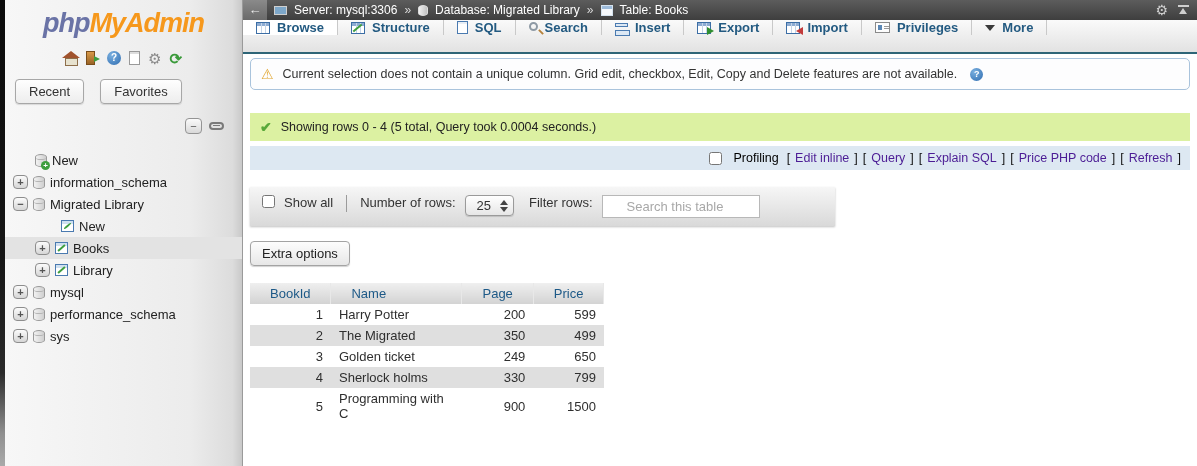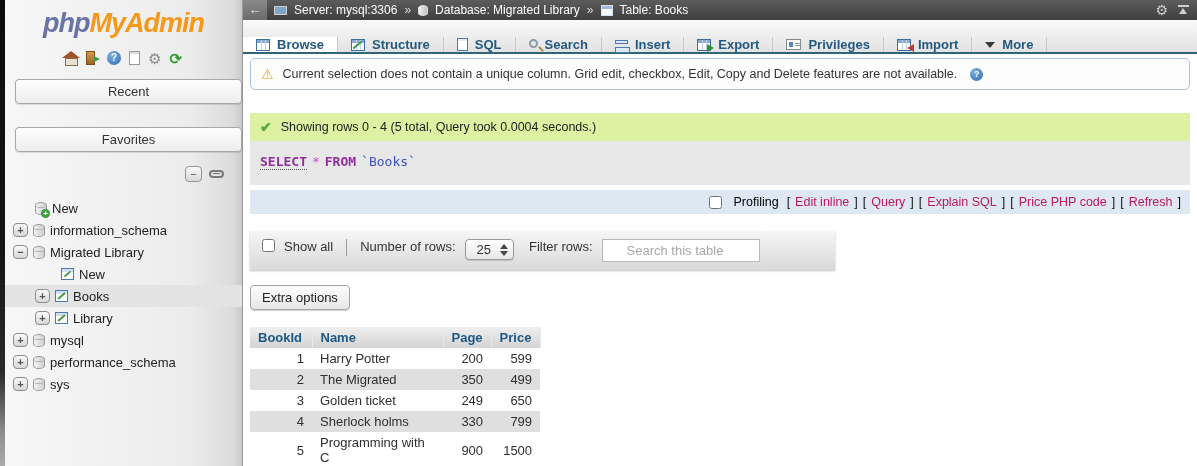--- a/index.html
+++ b/index.html
@@ -20,21 +20,21 @@
   .logo-my { color:#f6981c; }
   .side-icons { display:flex; justify-content:center; align-items:center; gap:8px; margin-top:10px; height:18px; }
   .i-home { position:relative; width:13px; height:8px; background:#e7e2cf; border:1px solid #8d6e4a; margin-top:7px; }
   .i-home::before { content:""; position:absolute; left:-4px; top:-8px; border-left:9px solid transparent; border-right:9px solid transparent; border-bottom:7px solid #a0522d; }
   .i-exit { position:relative; width:9px; height:14px; background:linear-gradient(#d89a4a,#9a6426); border:1px solid #7a4e1c; margin-right:4px; }
   .i-exit::after { content:""; position:absolute; right:-6px; top:4px; border-top:3px solid transparent; border-bottom:3px solid transparent; border-left:6px solid #3f9e3f; }
   .i-help { width:14px; height:14px; border-radius:50%; background:radial-gradient(circle at 35% 30%,#7ab0e0,#2f6cb0); color:#fff; font-size:10px; font-weight:bold; text-align:center; line-height:14px; }
   .i-docs { width:11px; height:14px; background:#fff; border:1px solid #999; box-shadow:inset 0 2px 0 #ddd; }
   .glyph-gear { color:#8a8a8a; font-size:15px; line-height:15px; }
   .glyph-refresh { color:#3a9a3a; font-size:15px; font-weight:bold; line-height:15px; }
-  .side-btns { display:flex; gap:23px; padding:12px 0 0 10px;flex-direction:column; }
+  .side-btns { display:flex; gap:16px; padding:12px 0 0 10px; }
   .pill-btn { padding:4px 13px; border:1px solid #a7a7a7; border-radius:4px; font-size:13px; color:#333;
     background:linear-gradient(#fefefe,#ededed); box-shadow:0 1px 1px rgba(0,0,0,.12); }
   .collapse-row { display:flex; justify-content:flex-end; align-items:center; gap:7px; padding:14px 18px 0 0; }
   .sq-btn { width:17px; height:16px; border:1px solid #949494; border-radius:4px; background:linear-gradient(#fafafa,#d9d9d9);
     text-align:center; line-height:14px; font-size:11px; color:#555; }
   .i-link { width:15px; height:8px; border:2px solid #7a7a7a; border-radius:4px; position:relative; }
   .i-link::before { content:""; position:absolute; left:2px; right:2px; top:1px; height:1px; background:#7a7a7a; }
 
   
   .tree { margin-top:15px; font-size:13px; color:#222; }
@@ -62,21 +62,21 @@
   .bi-server { width:13px; height:9px; border:1px solid #cfcfcf; background:#7da7c9; position:relative; }
   .bi-db { width:10px; height:11px; background:linear-gradient(90deg,#f0f0f0,#c2c2c2); border-radius:5px/3px; border:1px solid #ddd; }
   .bi-tbl { width:12px; height:11px; border:1px solid #d5e2ee; background:linear-gradient(#9dbbda 0 3px,#f5f8fb 3px); }
   .crumb-sep { color:#d8d8d8; }
   .top-right { margin-left:auto; display:flex; align-items:center; gap:10px; }
   .tr-gear { color:#cfcfcf; font-size:14px; }
   .i-expand { position:relative; width:11px; height:10px; }
   .i-expand::before { content:""; position:absolute; top:0; left:0; right:0; height:2px; background:#cfcfcf; }
   .i-expand::after { content:""; position:absolute; top:3px; left:1px; border-left:4px solid transparent; border-right:4px solid transparent; border-bottom:6px solid #cfcfcf; }
 
-  .tabbar { height:34px; flex:0 0 auto; display:flex; align-items:flex-end;
+  .tabbar { height:34px; flex:0 0 auto; display:flex; align-items:flex-start;
     background:linear-gradient(#fafafa,#e2e2e2); border-bottom:2px solid #2e6577; }
   .tab { display:flex; align-items:center; gap:7px; padding:0 13px; border-right:1px solid #c9c9c9;
     color:#235a81; font-weight:bold; font-size:13px; white-space:nowrap; }
   .tab.active { background:#fff; }
   .ti { position:relative; width:14px; height:12px; flex:0 0 auto; }
   .ti-grid { border:1px solid #3c6ea5; background:
       linear-gradient(to right, transparent 0 4px, #c3d4e8 4px 5px, transparent 5px 8px, #c3d4e8 8px 9px, transparent 9px),
       linear-gradient(#8cabd2 0 3px,#fff 3px); }
   .ti-pencil::after { content:""; position:absolute; left:0; top:4px; width:11px; height:2px; background:#3f9e3f; transform:rotate(-40deg); }
   .ti-page { width:11px; height:13px; border:1px solid #4a7ab0; background:#fff; box-shadow:inset 0 2px 0 #e8eef5; }
@@ -106,43 +106,43 @@
   .check { color:#57a839; font-size:14px; font-weight:bold; }
 
   .sqlbox { background:#e7e7e7; padding:13px 10px 16px 10px; font-family:"DejaVu Sans Mono", monospace; font-size:13px; }
   .kw { color:#922ba0; font-weight:bold; }
   .kw-u { border-bottom:1px dotted #555; }
   .star { color:#e63ae6; padding:0 5px; }
   .ident { color:#3b50c4; padding-left:5px; }
 
   .profiling { background:#dde8f2; margin-top:5px; padding:5px 9px; display:flex; justify-content:flex-end;
     align-items:center; gap:5px; font-size:12.5px; color:#000; }
-  .profiling a { color:#be185d; text-decoration:none; }
+  .profiling a { color:#4c1d95; text-decoration:none; }
   .profiling .lbl { margin:0 3px 0 6px; }
   .br { color:#111; }
 
   .controls { margin-top:17px; width:585px; background:linear-gradient(#f6f6f6,#d9d9d9);
     box-shadow:0 1px 2px rgba(0,0,0,.25); padding:8px 12px; display:flex; align-items:flex-start; gap:9px; font-size:13px; color:#333; }
   .vdiv { width:1px; height:17px; background:#9b9b9b; margin:0 4px; }
   .stepper { display:inline-flex; align-items:center; gap:9px; border:1px solid #9a9a9a; border-radius:4px;
     background:linear-gradient(#ffffff,#e6e6e6); padding:2px 5px 2px 11px; box-shadow:0 1px 1px rgba(0,0,0,.15); }
   .arrows { display:flex; flex-direction:column; gap:2px; }
   .arr-up { width:0; height:0; border-left:4px solid transparent; border-right:4px solid transparent; border-bottom:5px solid #444; }
   .arr-dn { width:0; height:0; border-left:4px solid transparent; border-right:4px solid transparent; border-top:5px solid #444; }
   .filter-input { width:158px; height:23px; border:1px solid #b8b8b8; padding:2px 24px; font-size:13px;
     font-family:"Liberation Sans", sans-serif; color:#333; }
   .filter-input::placeholder { color:#a8a8a8; }
   .ctl-label { margin-left:6px; }
 
   .extra-btn { margin-top:15px; display:inline-block; padding:4px 11px; border:1px solid #a3a3a3; border-radius:4px;
     background:linear-gradient(#fdfdfd,#e7e7e7); box-shadow:0 1px 1px rgba(0,0,0,.18); font-size:13px; color:#222; }
 
   .data-table { margin-top:17px; border-collapse:collapse; font-size:13px; color:#2f2f2f; }
-  .data-table th { background:linear-gradient(#efefef,#d3d3d3); color:#1d5987; font-weight:bold; text-align:left;
-    padding:3px 8px; height:20px; border-right:1px solid #e8e8e8; }
+  .data-table th { background:linear-gradient(#efefef,#d3d3d3); color:#1d5987; font-weight:normal; text-align:left;
+    padding:3px 20px; height:20px; border-right:1px solid #e8e8e8; }
   .data-table td { padding:3px 8px; height:21px; }
   .data-table tr.alt td { background:#dfdfdf; }
   .num { text-align:right; }
   .w-bookid { width:62px; }
   .w-name { width:131px; }
   .w-page { width:48px; }
   .w-price { width:49px; }
   input[type=checkbox] { width:13px; height:13px; }
 </style>
 </head>
@@ -256,49 +256,46 @@
       </div>
       <div class="tab">
         <span class="ti ti-insert"></span>
         <span>Insert</span>
       </div>
       <div class="tab">
         <span class="ti ti-grid arrow-right"></span>
         <span>Export</span>
       </div>
       <div class="tab">
+        <span class="ti ti-grid arrow-left"></span>
+        <span>Import</span>
+      </div>
+      <div class="tab">
         <span class="ti ti-card"></span>
         <span>Privileges</span>
-      </div>
-      <div class="tab">
-        <span class="ti ti-grid arrow-left"></span>
-        <span>Import</span>
       </div>
       <div class="tab">
         <span class="caret-down"></span>
         <span>More</span>
       </div>
     </div>
 
     <div class="content">
 
       <div class="warnbox">
         <span class="warn-tri">⚠</span>
         <span>Current selection does not contain a unique column. Grid edit, checkbox, Edit, Copy and Delete features are not available.</span>
         <span class="help-sm">?</span>
       </div>
 
       <div class="successbar">
         <span class="check">✔</span>
         <span>Showing rows 0 - 4 (5 total, Query took 0.0004 seconds.)</span>
       </div>
 
-      <div class="sqlbox">
-        <span class="kw kw-u">SELECT</span><span class="star">*</span><span class="kw">FROM</span><span class="ident">`Books`</span>
-      </div>
 
       <div class="profiling">
         <input type="checkbox" style="">
         <span class="lbl">Profiling</span>
         <span class="br">[</span>
         <a href="#">Edit inline</a>
         <span class="br">]</span>
         <span class="br">[</span>
         <a href="#">Query</a>
         <span class="br">]</span>

